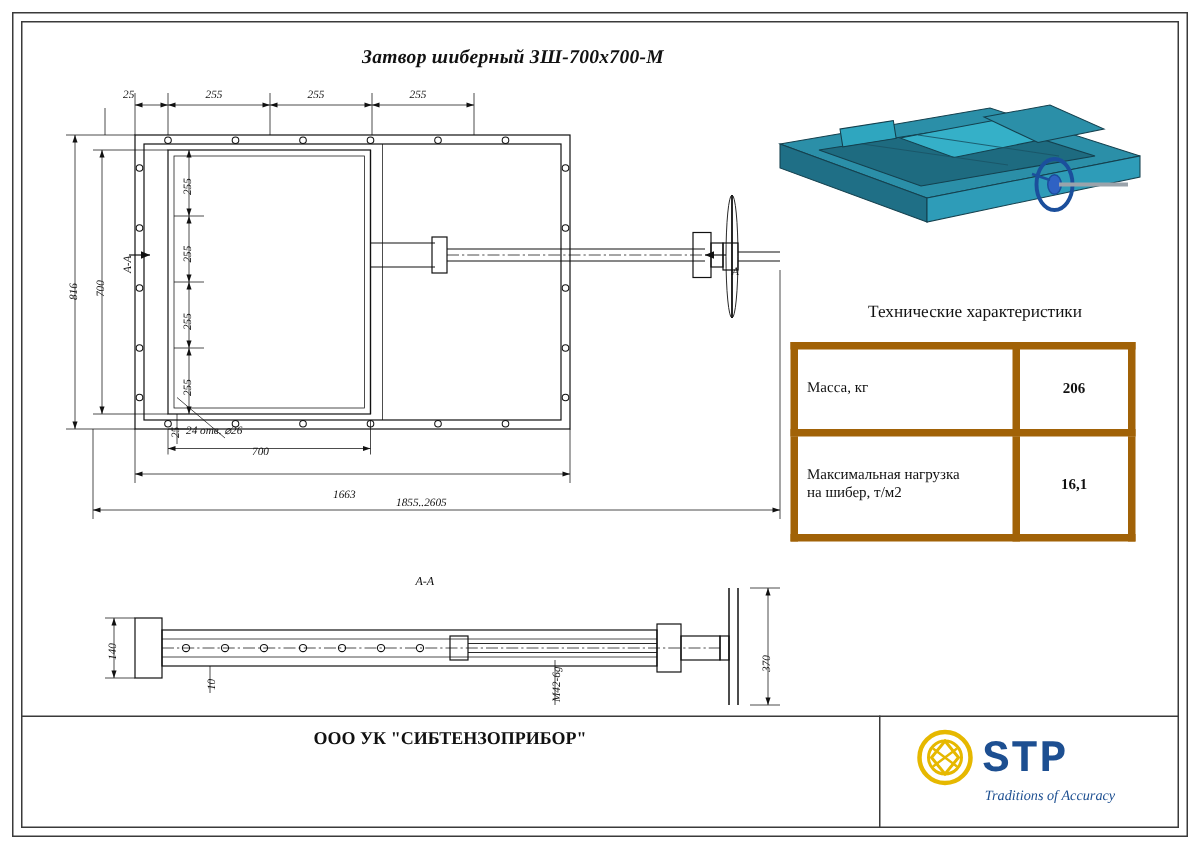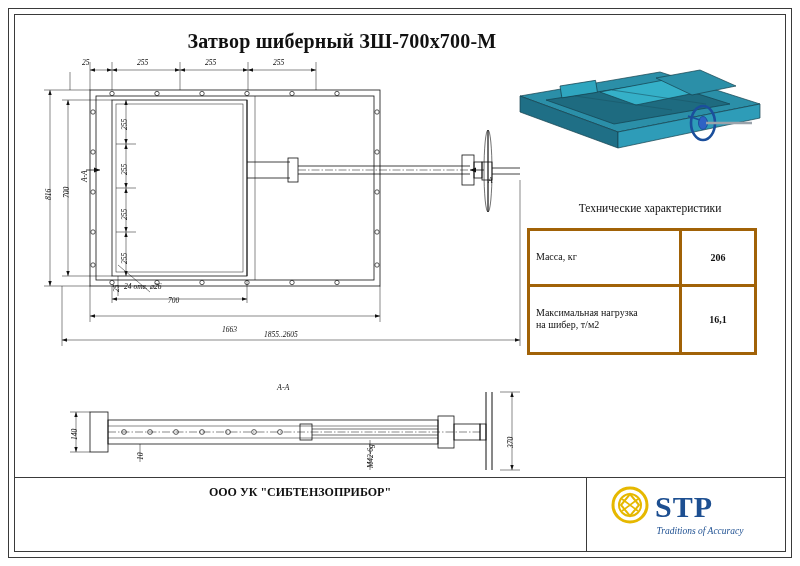--- a/index.html
+++ b/index.html
@@ -34,24 +34,25 @@
     height: 538px;
     border: 1px solid #3a3a3a;
     box-sizing: border-box;
   }
   .title {
     position: absolute;
     left: 0;
     top: 30px;
     width: 684px;
     text-align: center;
-    font-size: 20px;
+    font-size: 13px;
     font-weight: bold;
     color: #111;
     letter-spacing: 0.2px;
+    font-style: italic;
   }
 
   
   .draw {
     position: absolute;
     left: 0;
     top: 0;
     width: 800px;
     height: 566px;
     pointer-events: none;
@@ -82,21 +83,21 @@
   .tech-table {
     position: absolute;
     left: 527px;
     top: 228px;
     width: 230px;
     border-collapse: collapse;
     font-size: 10px;
     color: #111;
   }
   .tech-table td {
-    border: 3px solid #a16207;
+    border: 5px solid #a16207;
     padding: 20px 6px;
     vertical-align: middle;
   }
   .tech-table td.val {
     width: 60px;
     text-align: center;
     font-weight: bold;
   }
   .tech-table td.key {
     line-height: 1.25;
@@ -143,21 +144,21 @@
     position: absolute;
     left: 600px;
     top: 484px;
     width: 180px;
     height: 62px;
   }
   .logo-stp {
     position: absolute;
     left: 55px;
     top: 6px;
-    font-family: Liberation Serif, serif;
+    font-family: Liberation Mono, monospace;
     font-weight: bold;
     font-size: 30px;
     color: #1d4f91;
     letter-spacing: 1px;
   }
   .logo-tag {
     position: absolute;
     left: 20px;
     top: 42px;
     width: 160px;

